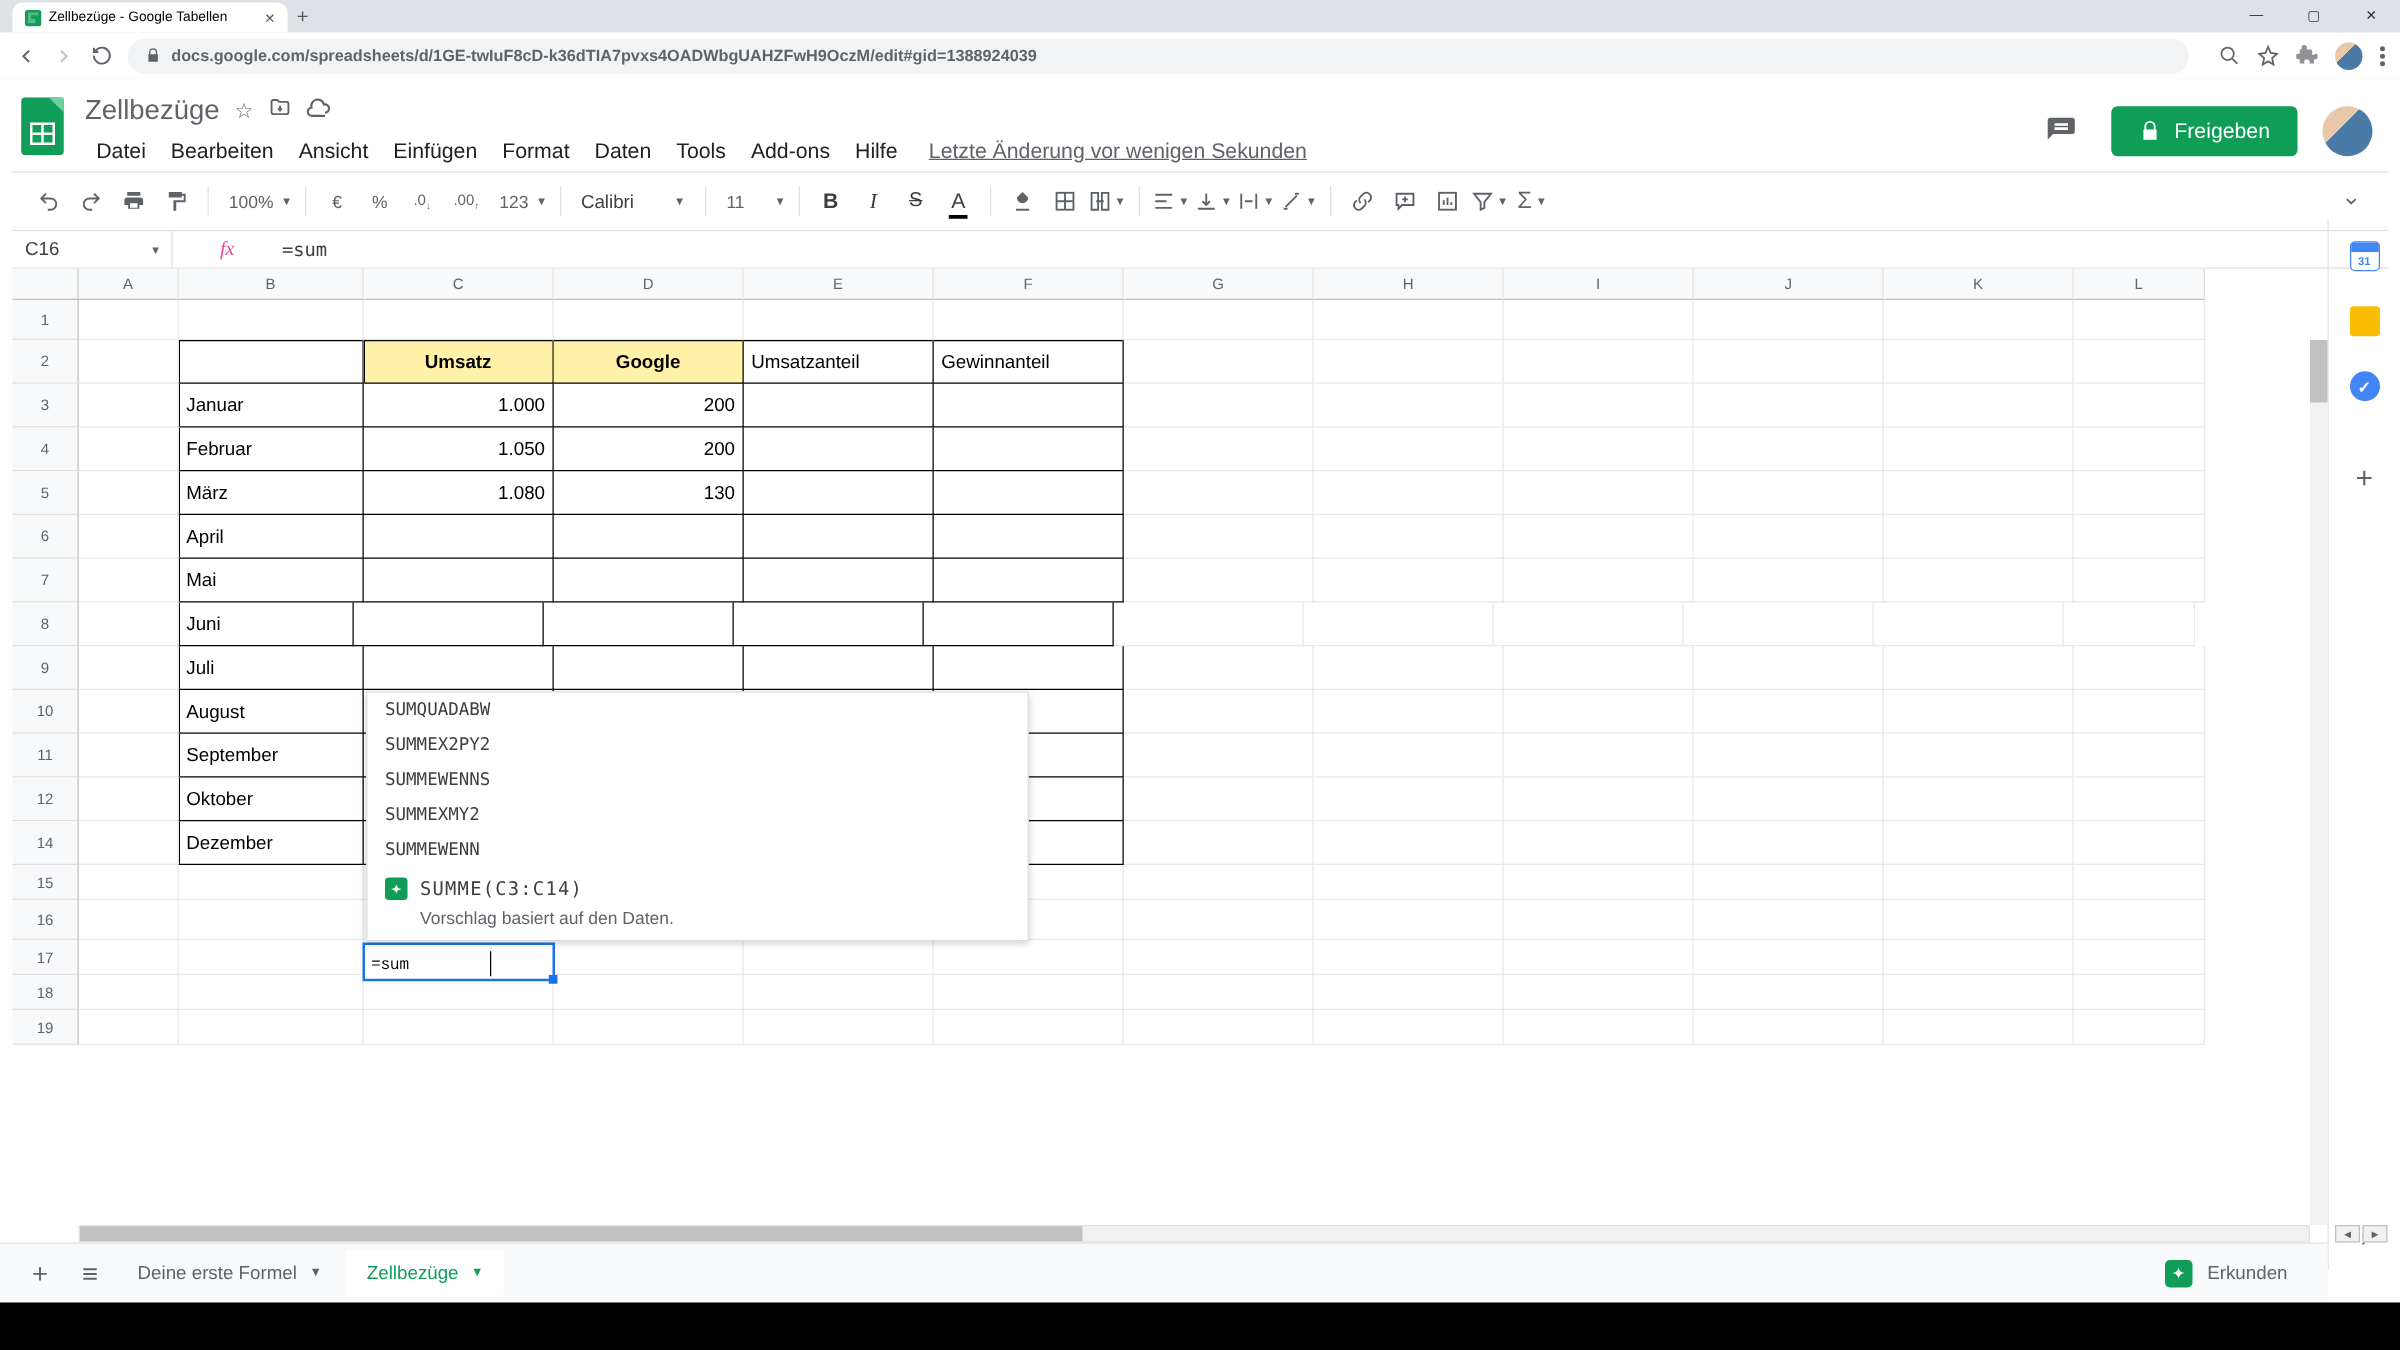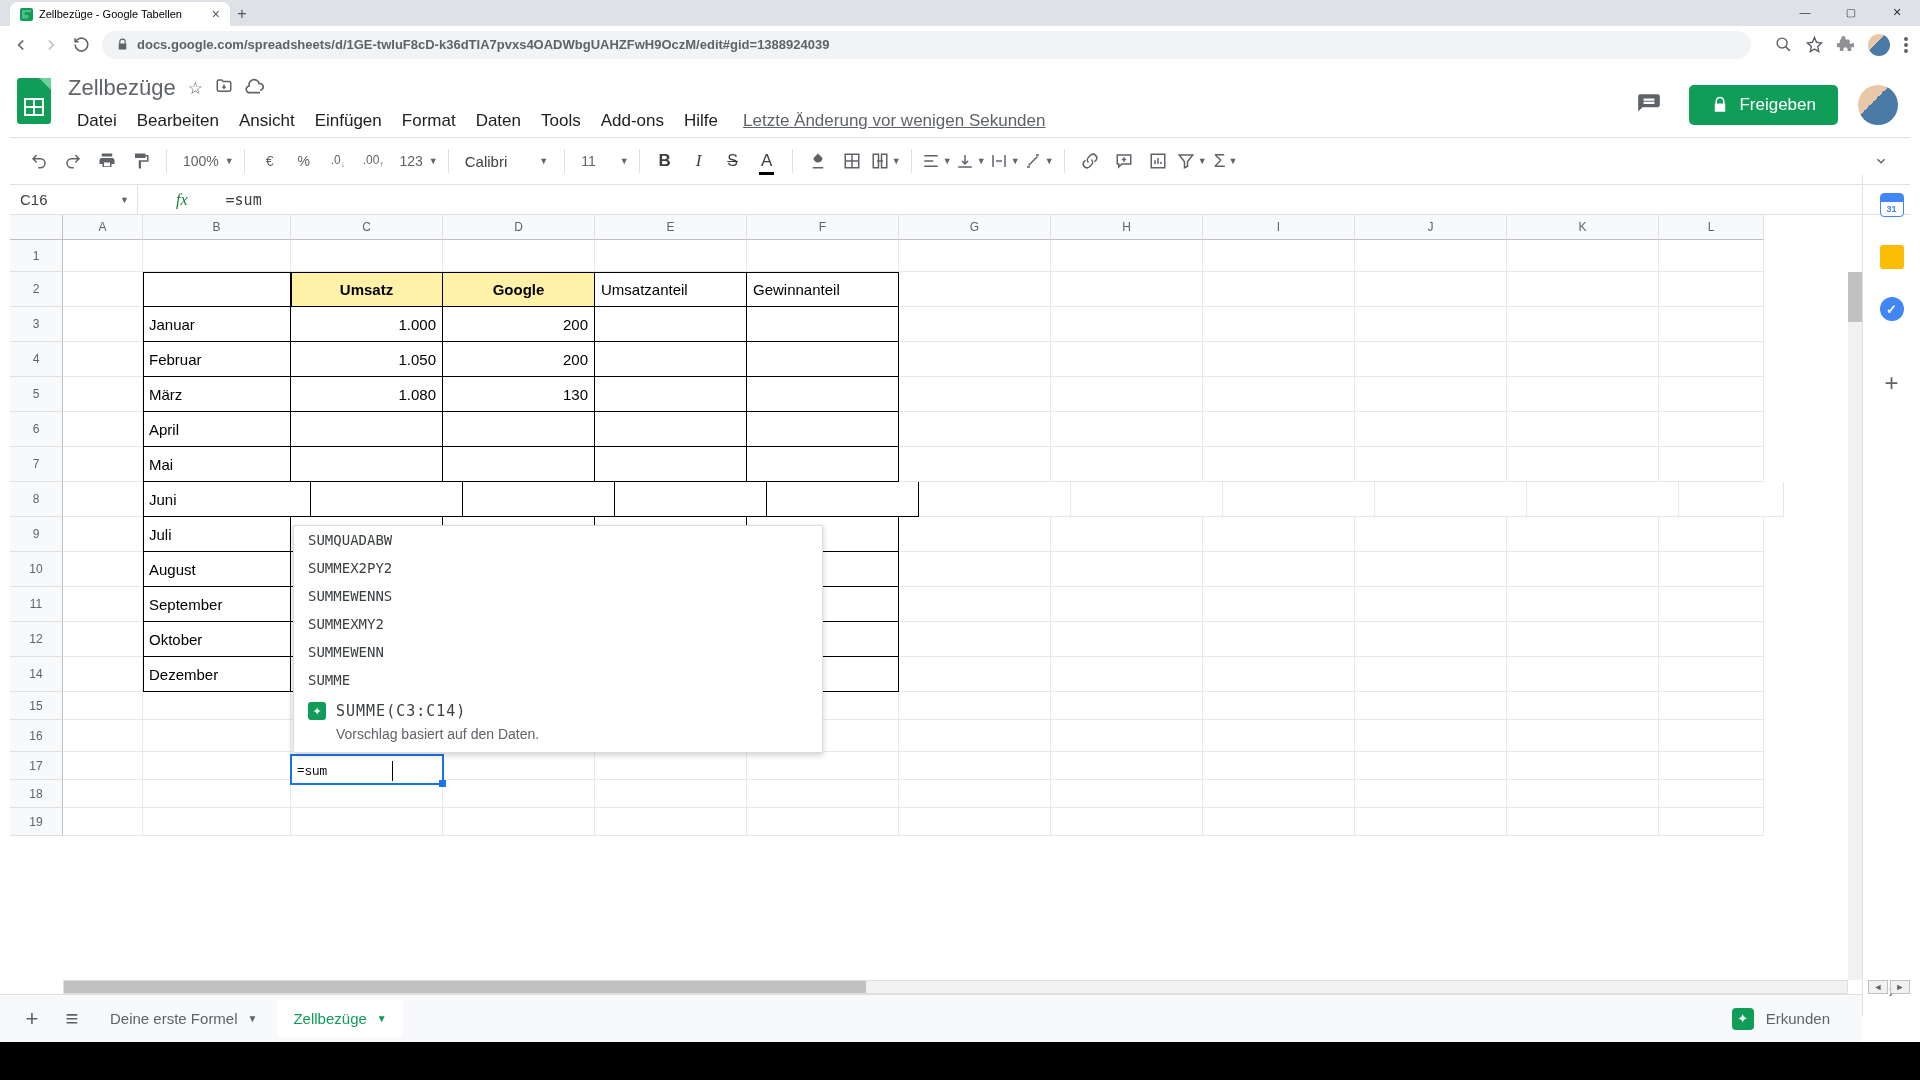--- a/index.html
+++ b/index.html
@@ -50,21 +50,21 @@
 .font-select { font-size: 15px; color: #3c4043; padding: 0 6px; display: flex; align-items: center; gap: 32px; }
 .dropdown-arrow { font-size: 9px; color: #5f6368; }
 .icon-underline-a { position: relative; font-weight: 400; font-size: 17px; }
 .icon-underline-a::after { content: ''; position: absolute; bottom: -4px; left: -2px; right: -2px; height: 3px; background: #000; }
 .collapse-arrow { margin-left: auto; transform: rotate(180deg); }
 
 
 .formula-row { display: flex; align-items: center; height: 30px; border-bottom: 1px solid #e0e0e0; margin: 0 10px; gap: 24px; }
 .name-box { width: 128px; border-right: 1px solid #e0e0e0; height: 100%; display: flex; align-items: center; padding: 0 10px; font-size: 15px; color: #3c4043; position: relative; }
 .name-box-arrow { position: absolute; right: 8px; font-size: 9px; color: #5f6368; }
-.fx-label { font-family: serif; font-style: italic; font-size: 16px; color: #15803d; padding: 0 14px; }
+.fx-label { font-family: serif; font-style: italic; font-size: 16px; color: #ec4899; padding: 0 14px; }
 .formula-input { font-size: 15px; font-family: 'Consolas', monospace; color: #3c4043; }
 
 
 .sheet-area { position: relative; margin-left: 10px; }
 .col-headers { display: flex; height: 25px; position: sticky; top: 0; }
 .corner-box { width: 53px; border-right: 1px solid #c0c0c0; border-bottom: 1px solid #c0c0c0; background: #f8f9fa; }
 .col-header { border-right: 1px solid #e0e0e0; border-bottom: 1px solid #c0c0c0; background: #f8f9fa; display: flex; align-items: center; justify-content: center; font-size: 12px; color: #5f6368; }
 .grid-row { display: flex; height: 28px; }
 .row-header { width: 53px; border-right: 1px solid #c0c0c0; border-bottom: 1px solid #e0e0e0; background: #f8f9fa; display: flex; align-items: center; justify-content: center; font-size: 12px; color: #5f6368; }
 .cell { border-right: 1px solid #e8e8e8; border-bottom: 1px solid #e8e8e8; font-size: 15px; display: flex; align-items: center; padding: 0 6px; color: #000; position: relative; }
@@ -500,21 +500,21 @@
       <div class="cell" style="width: 152px;"></div>
       <div class="cell" style="width: 152px;"></div>
       <div class="cell" style="width: 152px;"></div>
       <div class="cell" style="width: 152px;"></div>
       <div class="cell" style="width: 152px;"></div>
       <div class="cell" style="width: 105px;"></div>
     </div>
     <div class="grid-row" style="height: 35px;">
       <div class="row-header">8</div>
       <div class="cell" style="width: 80px;"></div>
-      <div class="cell thick-border thick-left" style="width: 168px;">Juni</div>
+      <div class="cell thick-border thick-left" style="width: 140px;">Juni</div>
       <div class="cell thick-border num" style="width: 152px;"></div>
       <div class="cell thick-border num" style="width: 152px;"></div>
       <div class="cell thick-border" style="width: 152px;"></div>
       <div class="cell thick-border" style="width: 152px;"></div>
       <div class="cell" style="width: 152px;"></div>
       <div class="cell" style="width: 152px;"></div>
       <div class="cell" style="width: 152px;"></div>
       <div class="cell" style="width: 152px;"></div>
       <div class="cell" style="width: 152px;"></div>
       <div class="cell" style="width: 105px;"></div>
@@ -669,21 +669,20 @@
       <div class="cell" style="width: 152px;"></div>
       <div class="cell" style="width: 105px;"></div>
     </div>
     <div class="editing-cell" style="left: 280px; top: 539px; width: 154px; height: 31px;">=sum<div class="text-cursor" style="left: 100px; top: 5px;"></div></div>
     <div class="autocomplete" style="left: 283px; bottom: calc(100% - 538px); width: 530px;">
       <div class="ac-item">SUMQUADABW</div>
       <div class="ac-item">SUMMEX2PY2</div>
       <div class="ac-item">SUMMEWENNS</div>
       <div class="ac-item">SUMMEXMY2</div>
       <div class="ac-item">SUMMEWENN</div>
-      <div class="ac-item">SUMME</div>
       <div class="ac-suggest">
         <div class="ac-suggest-icon"></div>
         <div class="ac-suggest-formula">SUMME(C3:C14)</div>
       </div>
       <div class="ac-suggest-hint">Vorschlag basiert auf den Daten.</div>
     </div>
   </div>
 
 <div class="side-panel">
   <div class="side-icon side-calendar"></div>

